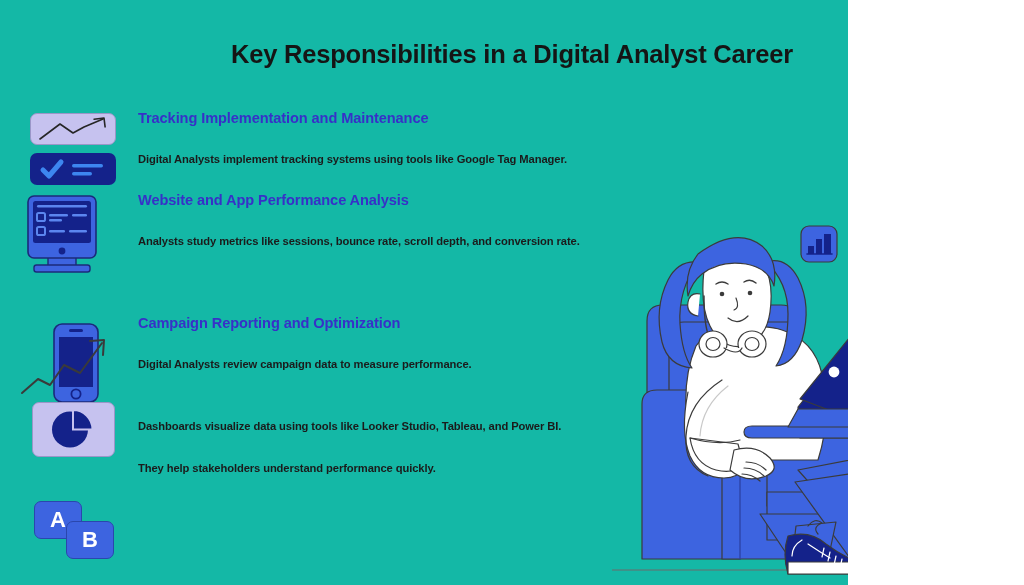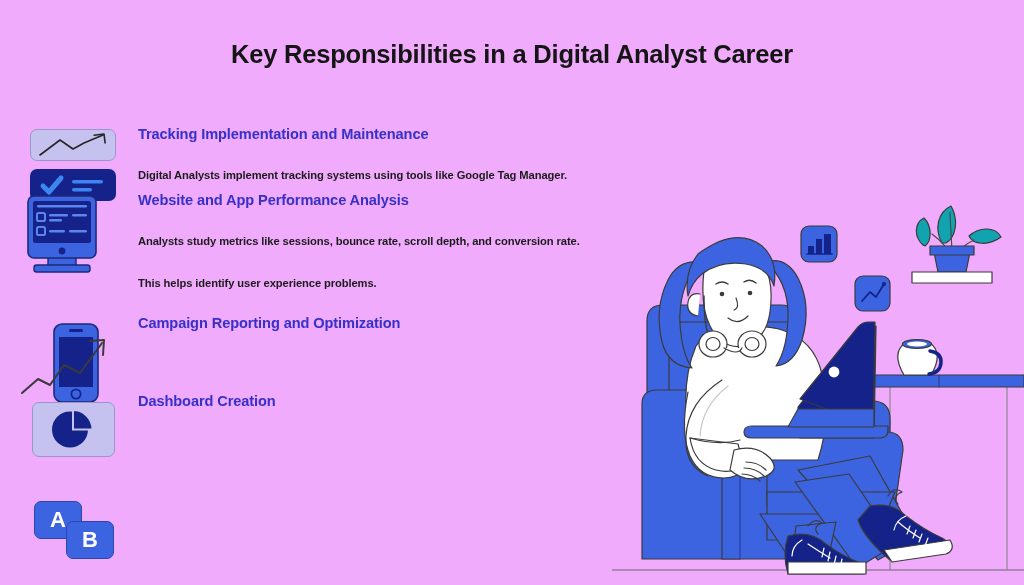--- a/index.html
+++ b/index.html
@@ -7,23 +7,23 @@
     margin: 0;
     padding: 0;
     background: #ffffff;
   }
   body {
     font-family: "Liberation Sans", sans-serif;
     -webkit-font-smoothing: antialiased;
   }
   #page {
     position: relative;
-    width: 1024px;
+    width: 848px;
     height: 585px;
-    background: #f0abfc;
+    background: #14b8a6;
     overflow: hidden;
   }
 
   
   .page-title {
     position: absolute;
     top: 40px;
     left: 0;
     width: 1024px;
     text-align: center;
@@ -109,21 +109,21 @@
   }
   #illustration svg { display: block; }
 </style>
 </head>
 <body>
 
 <div id="page">
 
   <div class="page-title">Key Responsibilities in a Digital Analyst Career</div>
 
-  <div class="item" style="top:126px;">
+  <div class="item" style="top:110px;">
     <div class="item-icon">
       <div class="card-lav" style="left:8px; top:3px; width:86px; height:32px;"></div>
       <svg class="icon-svg" style="left:8px; top:3px;" width="86" height="32" viewBox="0 0 86 32">
         <polyline points="10,26 30,11 43,20 54,14 73,6" fill="none" stroke="#262626" stroke-width="1.6" stroke-linejoin="round" stroke-linecap="round"></polyline>
         <polyline points="64,5 74,5 74,14" fill="none" stroke="#262626" stroke-width="1.6" stroke-linejoin="round" stroke-linecap="round" transform="rotate(-7 74 5)"></polyline>
       </svg>
       <div class="card-navy" style="left:8px; top:43px; width:86px; height:32px;"></div>
       <svg class="icon-svg" style="left:8px; top:43px;" width="86" height="32" viewBox="0 0 86 32">
         <polyline points="13,17 19,23 31,9" fill="none" stroke="#3d86f0" stroke-width="5" stroke-linejoin="round" stroke-linecap="round"></polyline>
         <rect x="42" y="11" width="31" height="3.4" rx="1.7" fill="#3d86f0"></rect>
@@ -150,51 +150,52 @@
         <rect x="23" y="25" width="13" height="2.6" rx="1.3" fill="#5b86ef"></rect>
         <rect x="46" y="20" width="15" height="2.6" rx="1.3" fill="#5b86ef"></rect>
         <rect x="11" y="33" width="8" height="8" rx="1.6" fill="none" stroke="#5b86ef" stroke-width="2"></rect>
         <rect x="23" y="36" width="16" height="2.6" rx="1.3" fill="#5b86ef"></rect>
         <rect x="43" y="36" width="18" height="2.6" rx="1.3" fill="#5b86ef"></rect>
       </svg>
     </div>
     <div class="item-text">
       <div class="item-heading">Website and App Performance Analysis</div>
       <div class="item-body">Analysts study metrics like sessions, bounce rate, scroll depth, and conversion rate.</div>
-      <div class="item-body">This helps identify user experience problems.</div>
     </div>
   </div>
 
   <div class="item" style="top:315px;">
     <div class="item-icon">
       <svg class="icon-svg" style="left:-6px; top:0px;" width="120" height="92" viewBox="0 0 120 92">
         <rect x="38" y="9" width="44" height="78" rx="8" fill="#3d64e0" stroke="#1b2a7a" stroke-width="1.6"></rect>
         <rect x="43" y="22" width="34" height="50" fill="#14228a"></rect>
         <rect x="53" y="14" width="14" height="3" rx="1.5" fill="#14228a"></rect>
         <circle cx="60" cy="79" r="4.6" fill="none" stroke="#14228a" stroke-width="1.8"></circle>
         <polyline points="6,78 22,64 34,70 48,50 64,58 86,28" fill="none" stroke="#3a3a3a" stroke-width="2" stroke-linejoin="round" stroke-linecap="round"></polyline>
         <polyline points="74,26 88,25 87,40" fill="none" stroke="#3a3a3a" stroke-width="2" stroke-linejoin="round" stroke-linecap="round"></polyline>
       </svg>
     </div>
     <div class="item-text">
       <div class="item-heading">Campaign Reporting and Optimization</div>
+      <div class="item-body">Digital Analysts review campaign data to measure performance.</div>
     </div>
   </div>
 
   <div class="item" style="top:393px;">
     <div class="item-icon">
       <div class="card-lav" style="left:10px; top:9px; width:83px; height:55px;"></div>
       <svg class="icon-svg" style="left:10px; top:9px;" width="83" height="55" viewBox="0 0 83 55">
         <path d="M38 27.5 m-18,0 a18,18 0 1,0 36,0 a18,18 0 1,0 -36,0" fill="#14228a"></path>
         <path d="M41 8 A19.5 19.5 0 0 1 60.5 27.5 L41 27.5 Z" fill="#14228a"></path>
         <path d="M41 8 A19.5 19.5 0 0 1 60.5 27.5 L41 27.5 Z" fill="none" stroke="#c6c2ef" stroke-width="2"></path>
       </svg>
     </div>
     <div class="item-text">
-      <div class="item-heading">Dashboard Creation</div>
+      <div class="item-body">Dashboards visualize data using tools like Looker Studio, Tableau, and Power BI.</div>
+      <div class="item-body">They help stakeholders understand performance quickly.</div>
     </div>
   </div>
 
   <div class="item" style="top:489px;">
     <div class="item-icon">
       <div class="card-blue" style="left:12px; top:12px; width:48px; height:38px;">
         <span>A</span>
       </div>
       <div class="card-blue" style="left:44px; top:32px; width:48px; height:38px;">
         <span>B</span>

